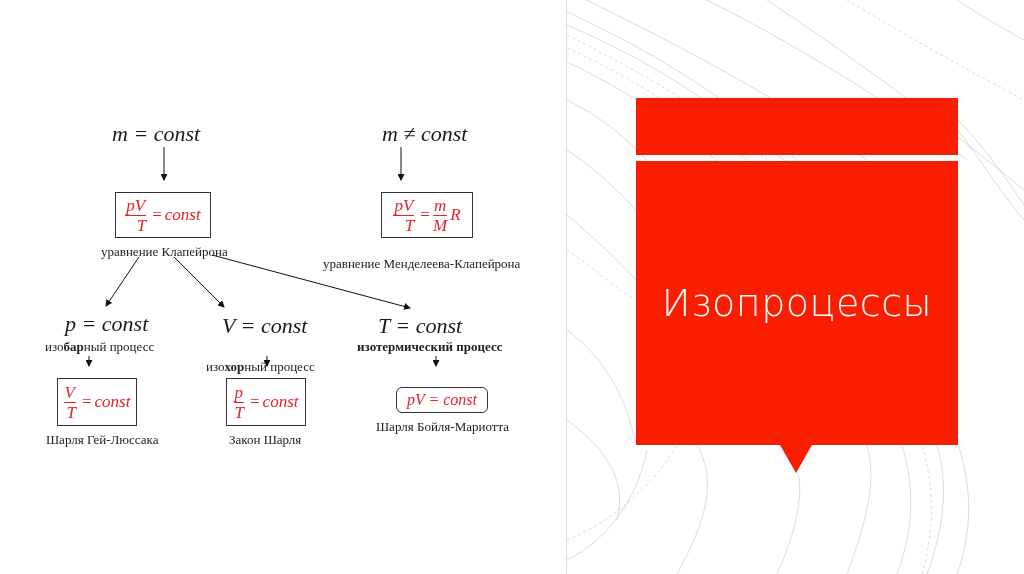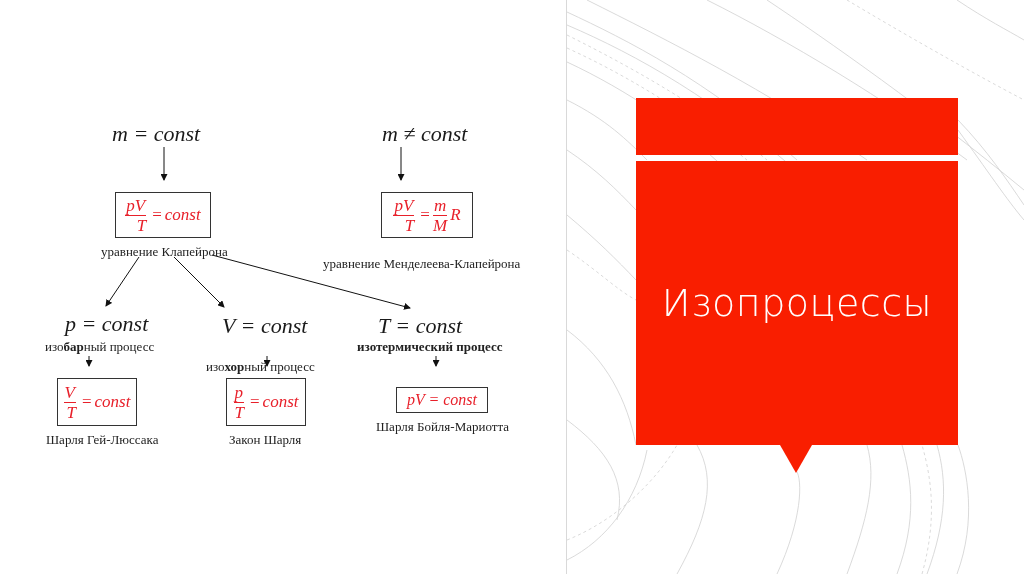--- a/index.html
+++ b/index.html
@@ -125,21 +125,21 @@
       <span class="num">p</span>
       <span class="den">T</span>
     </span>
     <span class="eq">=</span>
     <span>const</span>
   </div>
   <div class="caption" style="left:229px; top:432px;">Закон Шарля</div>
 
   <div class="math" style="left:378px; top:313px;">T = const</div>
   <div class="caption" style="left:357px; top:339px; font-weight:bold;">изотермический  процесс</div>
-  <div class="fbox" style="left:396px; top:387px; width:90px; height:24px; font-size:16px;">pV = const</div>
+  <div class="fbox" style="left:396px; top:387px; width:90px; height:24px; font-size:16px;border-radius:6px;">pV = const</div>
   <div class="caption" style="left:376px; top:419px;">Шарля Бойля-Мариотта</div>
 
   <div class="red-top"></div>
   <div class="red-main">
     <span class="title">Изопроцессы</span>
   </div>
   <div class="pointer"></div>
 
 </div>
 

